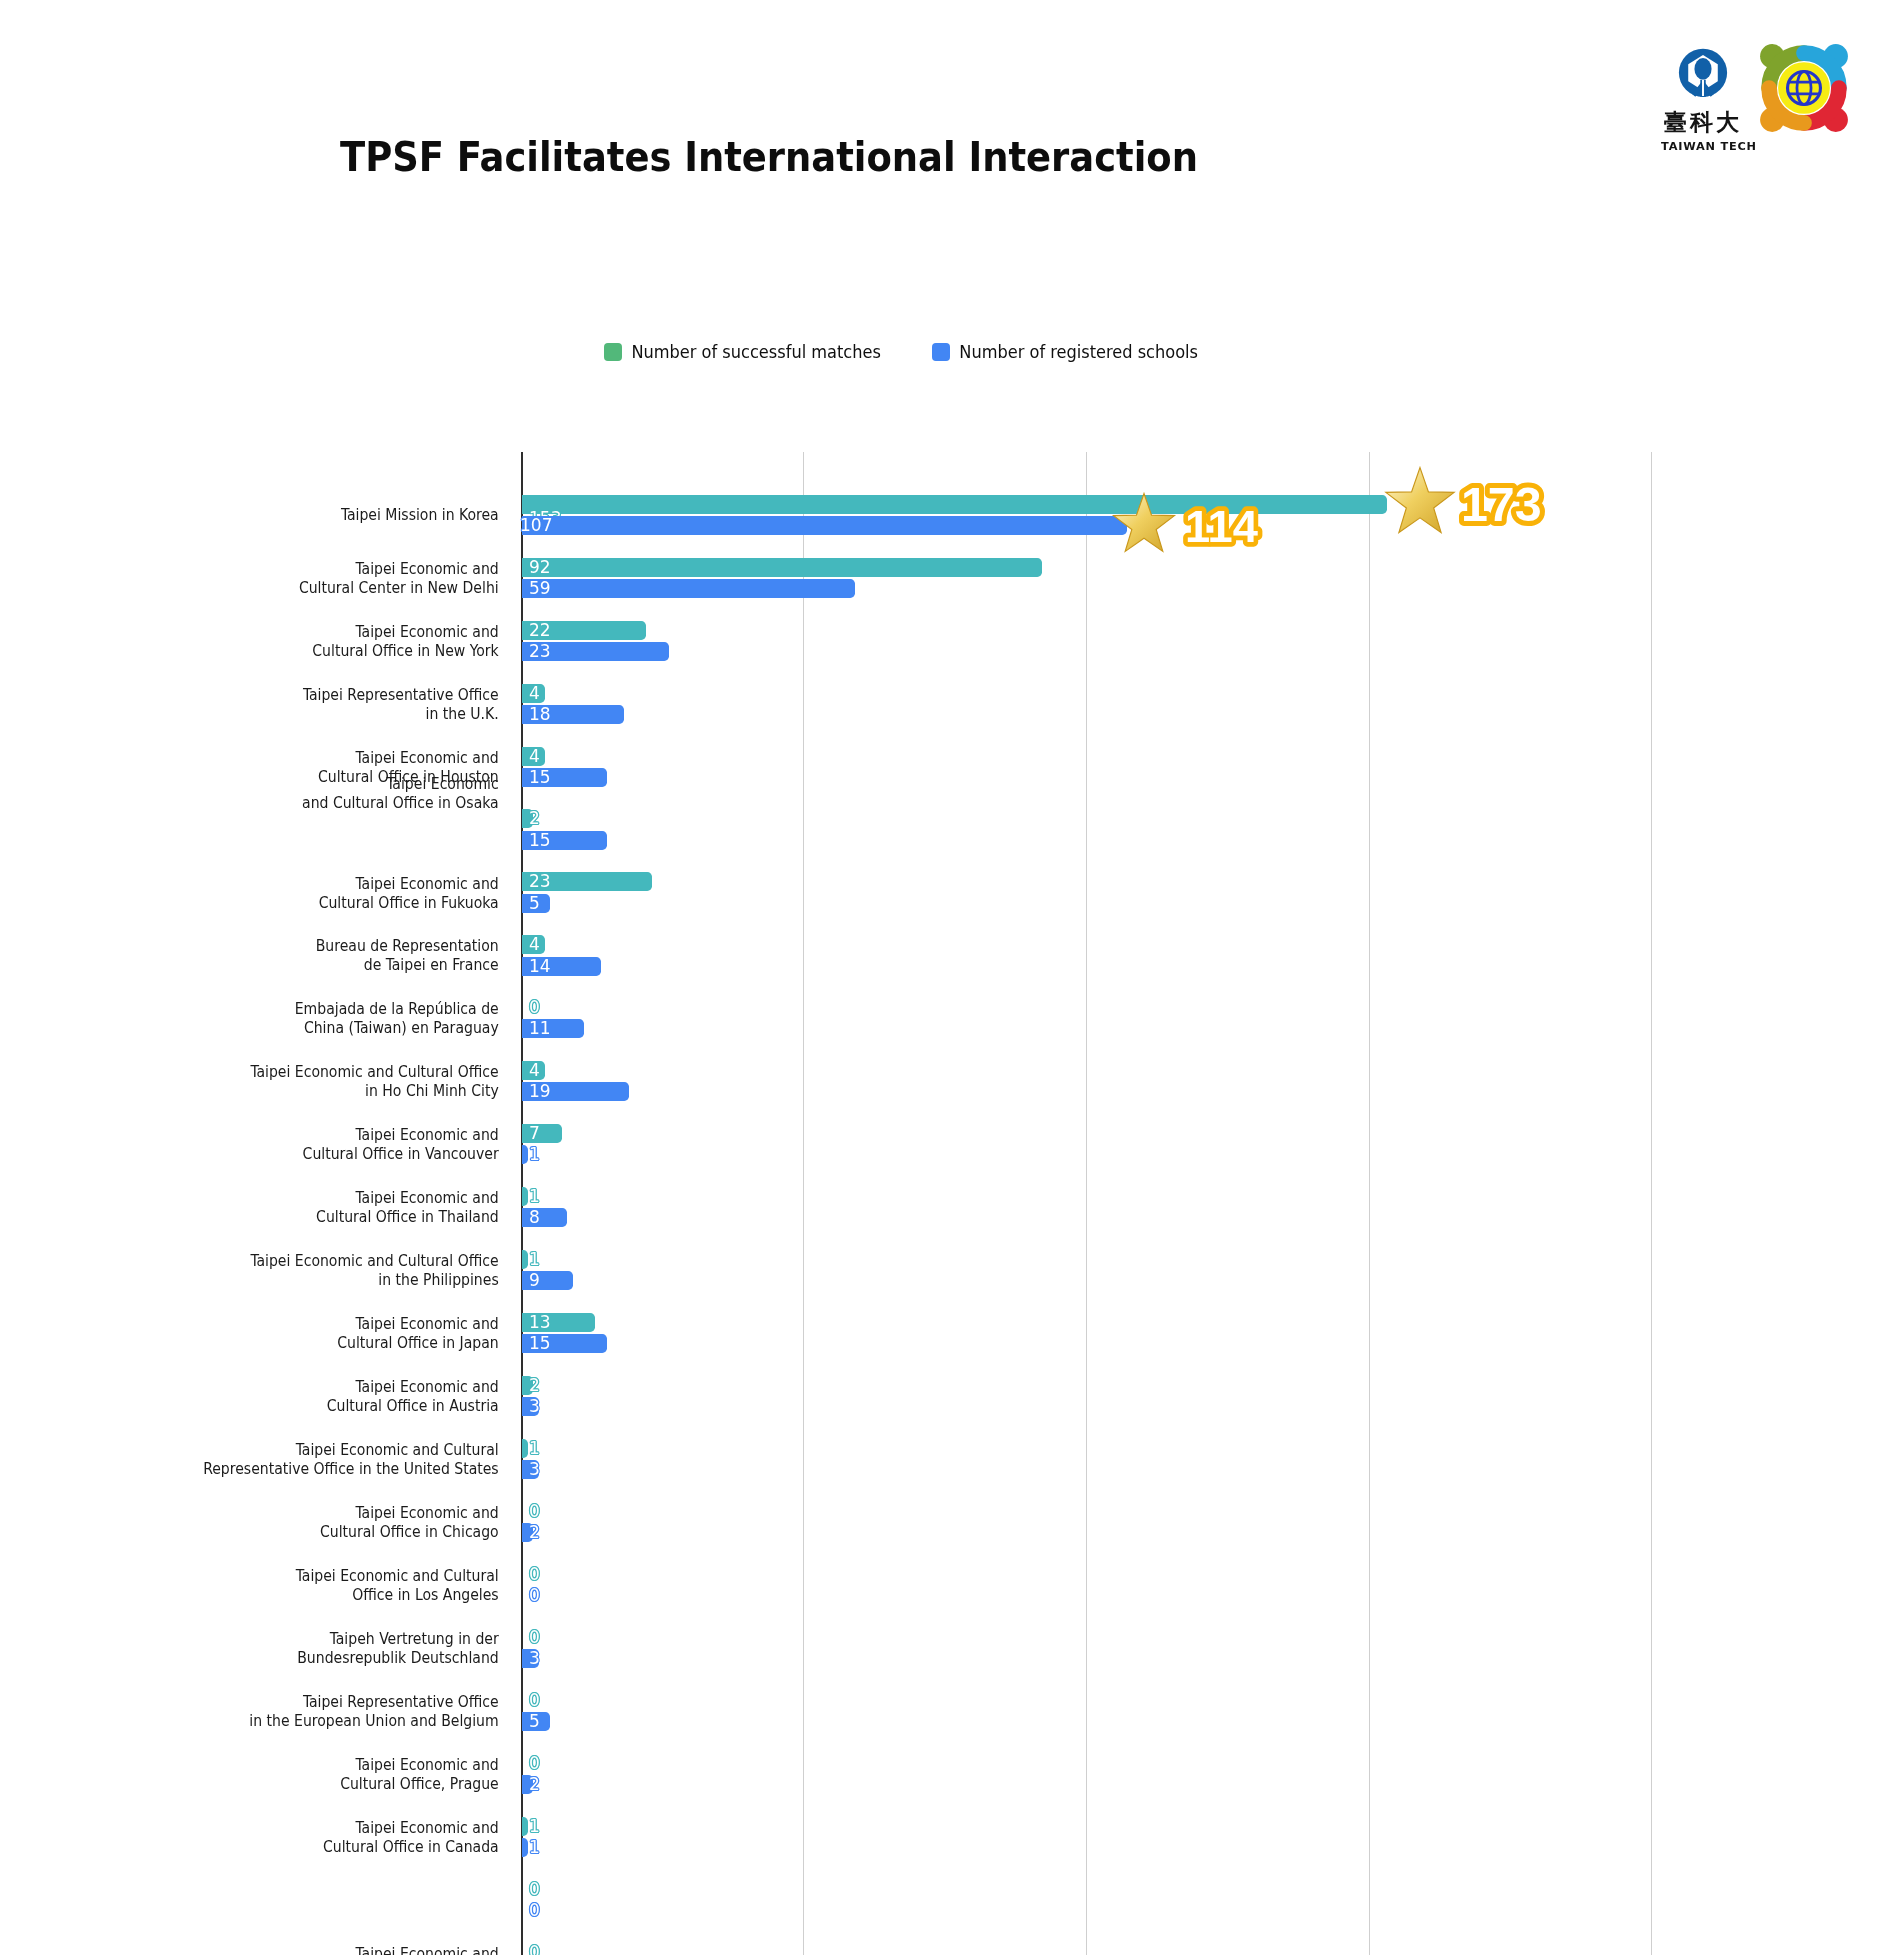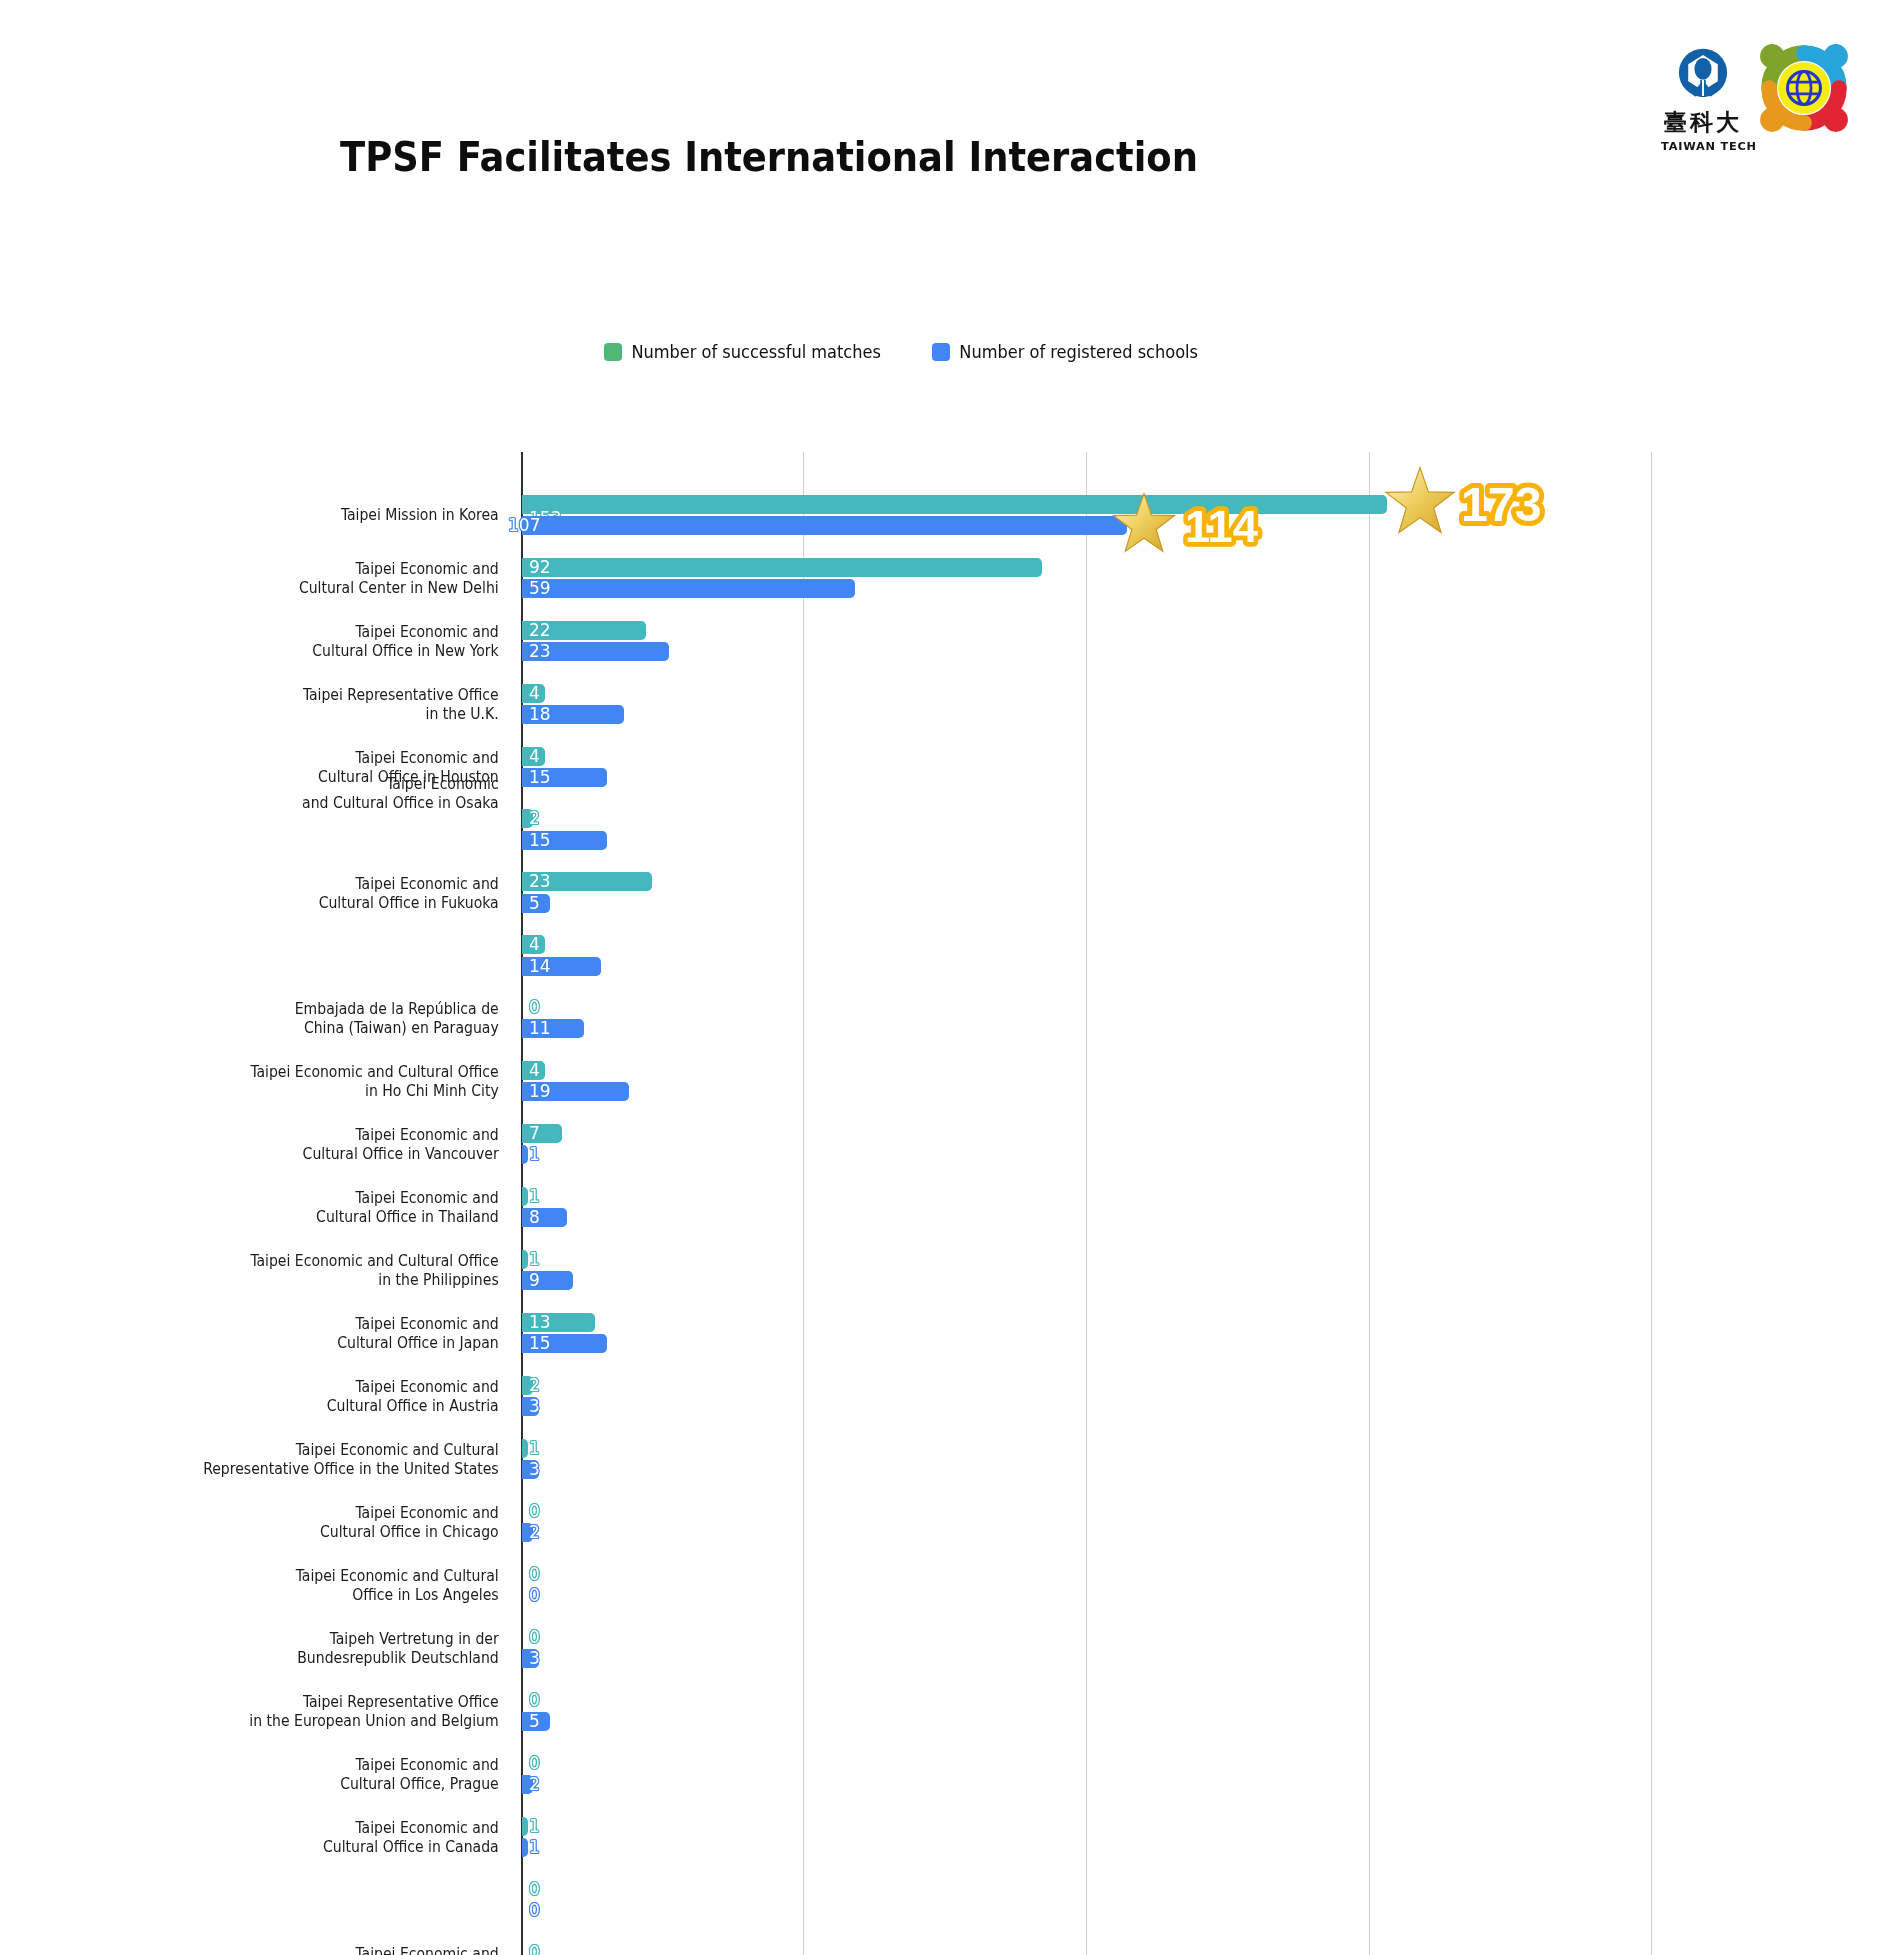--- a/index.html
+++ b/index.html
@@ -105,21 +105,21 @@
   <div id="chart">
       <div class="axisline" style="left: 521px;"></div>
       <div class="gridline" style="left: 803px;"></div>
       <div class="gridline" style="left: 1086px;"></div>
       <div class="gridline" style="left: 1369px;"></div>
       <div class="gridline" style="left: 1651px;"></div>
       <div class="cat-label" style="top: 484px;">Taipei Mission in Korea</div>
       <div class="bar" style="top: 495px; left: 522px; width: 865px; background: rgb(68, 184, 189);"></div>
       <div class="bar-value" style="top: 509px; left: 529px; text-shadow: rgb(68, 184, 189) -1.2px 0px 0px, rgb(68, 184, 189) 1.2px 0px 0px, rgb(68, 184, 189) 0px -1.2px 0px, rgb(68, 184, 189) 0px 1.2px 0px, rgb(68, 184, 189) -0.8px -0.8px 0px, rgb(68, 184, 189) 0.8px 0.8px 0px, rgb(68, 184, 189) -0.8px 0.8px 0px, rgb(68, 184, 189) 0.8px -0.8px 0px;">153</div>
       <div class="bar" style="top: 516px; left: 522px; width: 605px; background: rgb(66, 134, 244);"></div>
-      <div class="bar-value" style="top: 516px; left: 508px; text-shadow: rgb(66, 134, 244) -1.2px 0px 0px, rgb(66, 134, 244) 1.2px 0px 0px, rgb(66, 134, 244) 0px -1.2px 0px, rgb(66, 134, 244) 0px 1.2px 0px, rgb(66, 134, 244) -0.8px -0.8px 0px, rgb(66, 134, 244) 0.8px 0.8px 0px, rgb(66, 134, 244) -0.8px 0.8px 0px, rgb(66, 134, 244) 0.8px -0.8px 0px;">107</div>
+      <div class="bar-value" style="top: 516px; left: 520px; text-shadow: rgb(66, 134, 244) -1.2px 0px 0px, rgb(66, 134, 244) 1.2px 0px 0px, rgb(66, 134, 244) 0px -1.2px 0px, rgb(66, 134, 244) 0px 1.2px 0px, rgb(66, 134, 244) -0.8px -0.8px 0px, rgb(66, 134, 244) 0.8px 0.8px 0px, rgb(66, 134, 244) -0.8px 0.8px 0px, rgb(66, 134, 244) 0.8px -0.8px 0px;">107</div>
       <div class="cat-label" style="top: 547px;">Taipei Economic and
 Cultural Center in New Delhi</div>
       <div class="bar" style="top: 558px; left: 522px; width: 520px; background: rgb(68, 184, 189);"></div>
       <div class="bar-value" style="top: 558px; left: 529px; text-shadow: rgb(68, 184, 189) -1.2px 0px 0px, rgb(68, 184, 189) 1.2px 0px 0px, rgb(68, 184, 189) 0px -1.2px 0px, rgb(68, 184, 189) 0px 1.2px 0px, rgb(68, 184, 189) -0.8px -0.8px 0px, rgb(68, 184, 189) 0.8px 0.8px 0px, rgb(68, 184, 189) -0.8px 0.8px 0px, rgb(68, 184, 189) 0.8px -0.8px 0px;">92</div>
       <div class="bar" style="top: 579px; left: 522px; width: 333px; background: rgb(66, 134, 244);"></div>
       <div class="bar-value" style="top: 579px; left: 529px; text-shadow: rgb(66, 134, 244) -1.2px 0px 0px, rgb(66, 134, 244) 1.2px 0px 0px, rgb(66, 134, 244) 0px -1.2px 0px, rgb(66, 134, 244) 0px 1.2px 0px, rgb(66, 134, 244) -0.8px -0.8px 0px, rgb(66, 134, 244) 0.8px 0.8px 0px, rgb(66, 134, 244) -0.8px 0.8px 0px, rgb(66, 134, 244) 0.8px -0.8px 0px;">59</div>
       <div class="cat-label" style="top: 610px;">Taipei Economic and
 Cultural Office in New York</div>
       <div class="bar" style="top: 621px; left: 522px; width: 124px; background: rgb(68, 184, 189);"></div>
       <div class="bar-value" style="top: 621px; left: 529px; text-shadow: rgb(68, 184, 189) -1.2px 0px 0px, rgb(68, 184, 189) 1.2px 0px 0px, rgb(68, 184, 189) 0px -1.2px 0px, rgb(68, 184, 189) 0px 1.2px 0px, rgb(68, 184, 189) -0.8px -0.8px 0px, rgb(68, 184, 189) 0.8px 0.8px 0px, rgb(68, 184, 189) -0.8px 0.8px 0px, rgb(68, 184, 189) 0.8px -0.8px 0px;">22</div>
@@ -142,20 +142,22 @@
       <div class="bar" style="top: 809px; left: 522px; width: 11.3px; background: rgb(68, 184, 189);"></div>
       <div class="bar-value" style="top: 809px; left: 529px; text-shadow: rgb(68, 184, 189) -1.2px 0px 0px, rgb(68, 184, 189) 1.2px 0px 0px, rgb(68, 184, 189) 0px -1.2px 0px, rgb(68, 184, 189) 0px 1.2px 0px, rgb(68, 184, 189) -0.8px -0.8px 0px, rgb(68, 184, 189) 0.8px 0.8px 0px, rgb(68, 184, 189) -0.8px 0.8px 0px, rgb(68, 184, 189) 0.8px -0.8px 0px;">2</div>
       <div class="bar" style="top: 831px; left: 522px; width: 85px; background: rgb(66, 134, 244);"></div>
       <div class="bar-value" style="top: 831px; left: 529px; text-shadow: rgb(66, 134, 244) -1.2px 0px 0px, rgb(66, 134, 244) 1.2px 0px 0px, rgb(66, 134, 244) 0px -1.2px 0px, rgb(66, 134, 244) 0px 1.2px 0px, rgb(66, 134, 244) -0.8px -0.8px 0px, rgb(66, 134, 244) 0.8px 0.8px 0px, rgb(66, 134, 244) -0.8px 0.8px 0px, rgb(66, 134, 244) 0.8px -0.8px 0px;">15</div>
       <div class="cat-label" style="top: 862px;">Taipei Economic and
 Cultural Office in Fukuoka</div>
       <div class="bar" style="top: 872px; left: 522px; width: 130px; background: rgb(68, 184, 189);"></div>
       <div class="bar-value" style="top: 872px; left: 529px; text-shadow: rgb(68, 184, 189) -1.2px 0px 0px, rgb(68, 184, 189) 1.2px 0px 0px, rgb(68, 184, 189) 0px -1.2px 0px, rgb(68, 184, 189) 0px 1.2px 0px, rgb(68, 184, 189) -0.8px -0.8px 0px, rgb(68, 184, 189) 0.8px 0.8px 0px, rgb(68, 184, 189) -0.8px 0.8px 0px, rgb(68, 184, 189) 0.8px -0.8px 0px;">23</div>
       <div class="bar" style="top: 894px; left: 522px; width: 28px; background: rgb(66, 134, 244);"></div>
       <div class="bar-value" style="top: 894px; left: 529px; text-shadow: rgb(66, 134, 244) -1.2px 0px 0px, rgb(66, 134, 244) 1.2px 0px 0px, rgb(66, 134, 244) 0px -1.2px 0px, rgb(66, 134, 244) 0px 1.2px 0px, rgb(66, 134, 244) -0.8px -0.8px 0px, rgb(66, 134, 244) 0.8px 0.8px 0px, rgb(66, 134, 244) -0.8px 0.8px 0px, rgb(66, 134, 244) 0.8px -0.8px 0px;">5</div>
+      <div class="cat-label" style="top: 924px;">Bureau de Representation
+de Taipei en France</div>
       <div class="bar" style="top: 935px; left: 522px; width: 22.6px; background: rgb(68, 184, 189);"></div>
       <div class="bar-value" style="top: 935px; left: 529px; text-shadow: rgb(68, 184, 189) -1.2px 0px 0px, rgb(68, 184, 189) 1.2px 0px 0px, rgb(68, 184, 189) 0px -1.2px 0px, rgb(68, 184, 189) 0px 1.2px 0px, rgb(68, 184, 189) -0.8px -0.8px 0px, rgb(68, 184, 189) 0.8px 0.8px 0px, rgb(68, 184, 189) -0.8px 0.8px 0px, rgb(68, 184, 189) 0.8px -0.8px 0px;">4</div>
       <div class="bar" style="top: 957px; left: 522px; width: 79px; background: rgb(66, 134, 244);"></div>
       <div class="bar-value" style="top: 957px; left: 529px; text-shadow: rgb(66, 134, 244) -1.2px 0px 0px, rgb(66, 134, 244) 1.2px 0px 0px, rgb(66, 134, 244) 0px -1.2px 0px, rgb(66, 134, 244) 0px 1.2px 0px, rgb(66, 134, 244) -0.8px -0.8px 0px, rgb(66, 134, 244) 0.8px 0.8px 0px, rgb(66, 134, 244) -0.8px 0.8px 0px, rgb(66, 134, 244) 0.8px -0.8px 0px;">14</div>
       <div class="cat-label" style="top: 987px;">Embajada de la República de
 China (Taiwan) en Paraguay</div>
       <div class="bar" style="top: 998px; left: 522px; width: 0px; background: rgb(68, 184, 189);"></div>
       <div class="bar-value" style="top: 998px; left: 529px; text-shadow: rgb(68, 184, 189) -1.2px 0px 0px, rgb(68, 184, 189) 1.2px 0px 0px, rgb(68, 184, 189) 0px -1.2px 0px, rgb(68, 184, 189) 0px 1.2px 0px, rgb(68, 184, 189) -0.8px -0.8px 0px, rgb(68, 184, 189) 0.8px 0.8px 0px, rgb(68, 184, 189) -0.8px 0.8px 0px, rgb(68, 184, 189) 0.8px -0.8px 0px;">0</div>
       <div class="bar" style="top: 1019px; left: 522px; width: 62px; background: rgb(66, 134, 244);"></div>
       <div class="bar-value" style="top: 1019px; left: 529px; text-shadow: rgb(66, 134, 244) -1.2px 0px 0px, rgb(66, 134, 244) 1.2px 0px 0px, rgb(66, 134, 244) 0px -1.2px 0px, rgb(66, 134, 244) 0px 1.2px 0px, rgb(66, 134, 244) -0.8px -0.8px 0px, rgb(66, 134, 244) 0.8px 0.8px 0px, rgb(66, 134, 244) -0.8px 0.8px 0px, rgb(66, 134, 244) 0.8px -0.8px 0px;">11</div>

